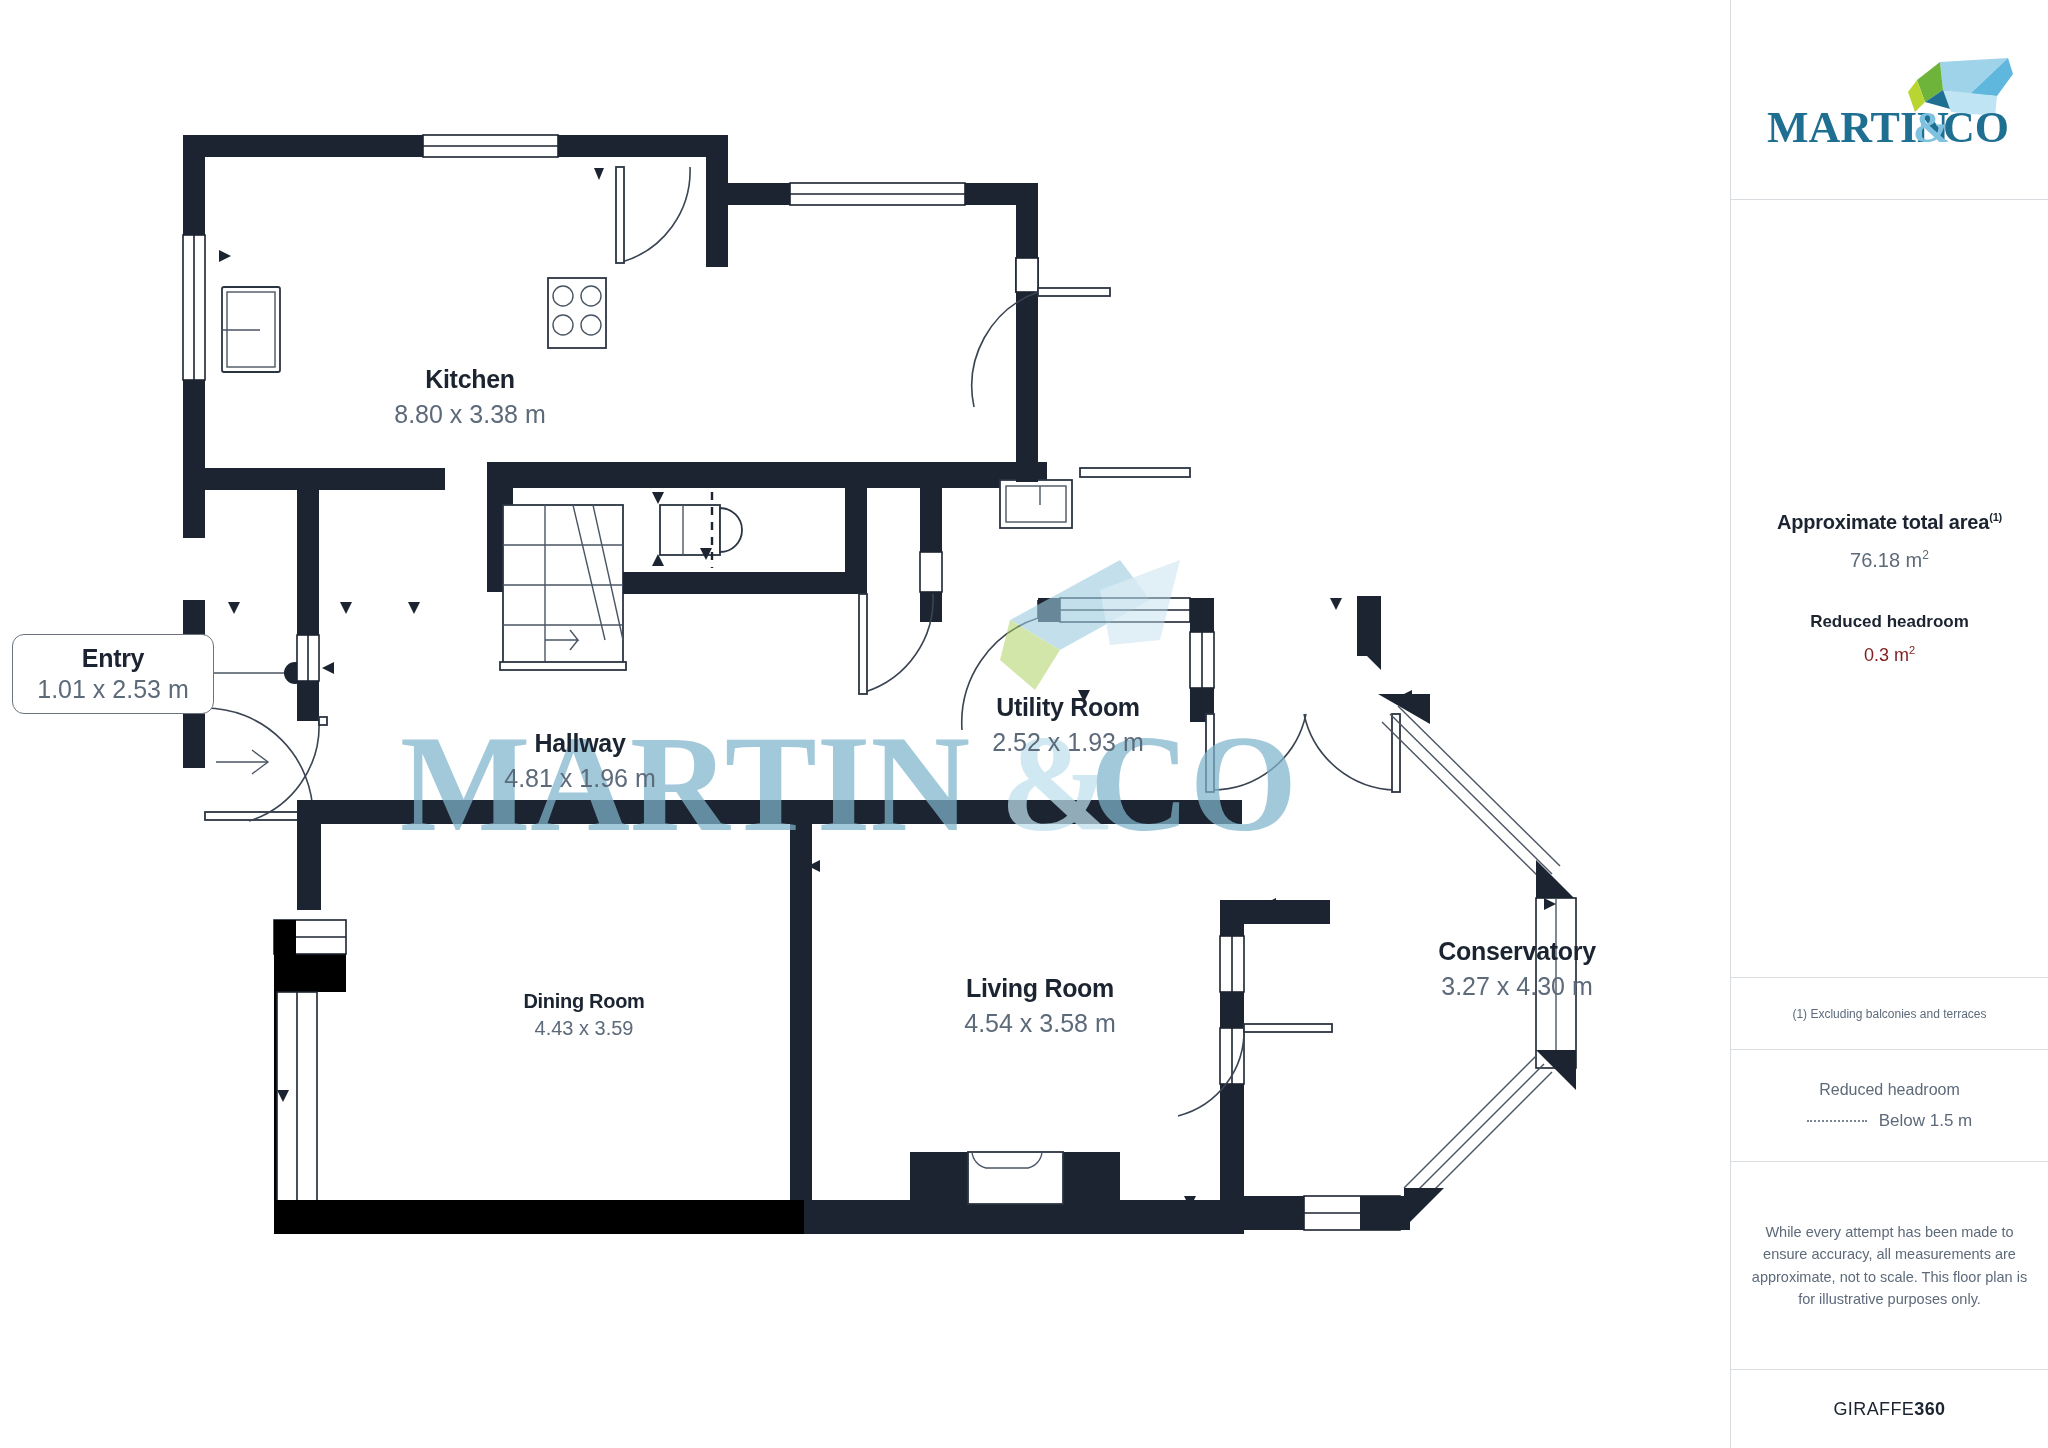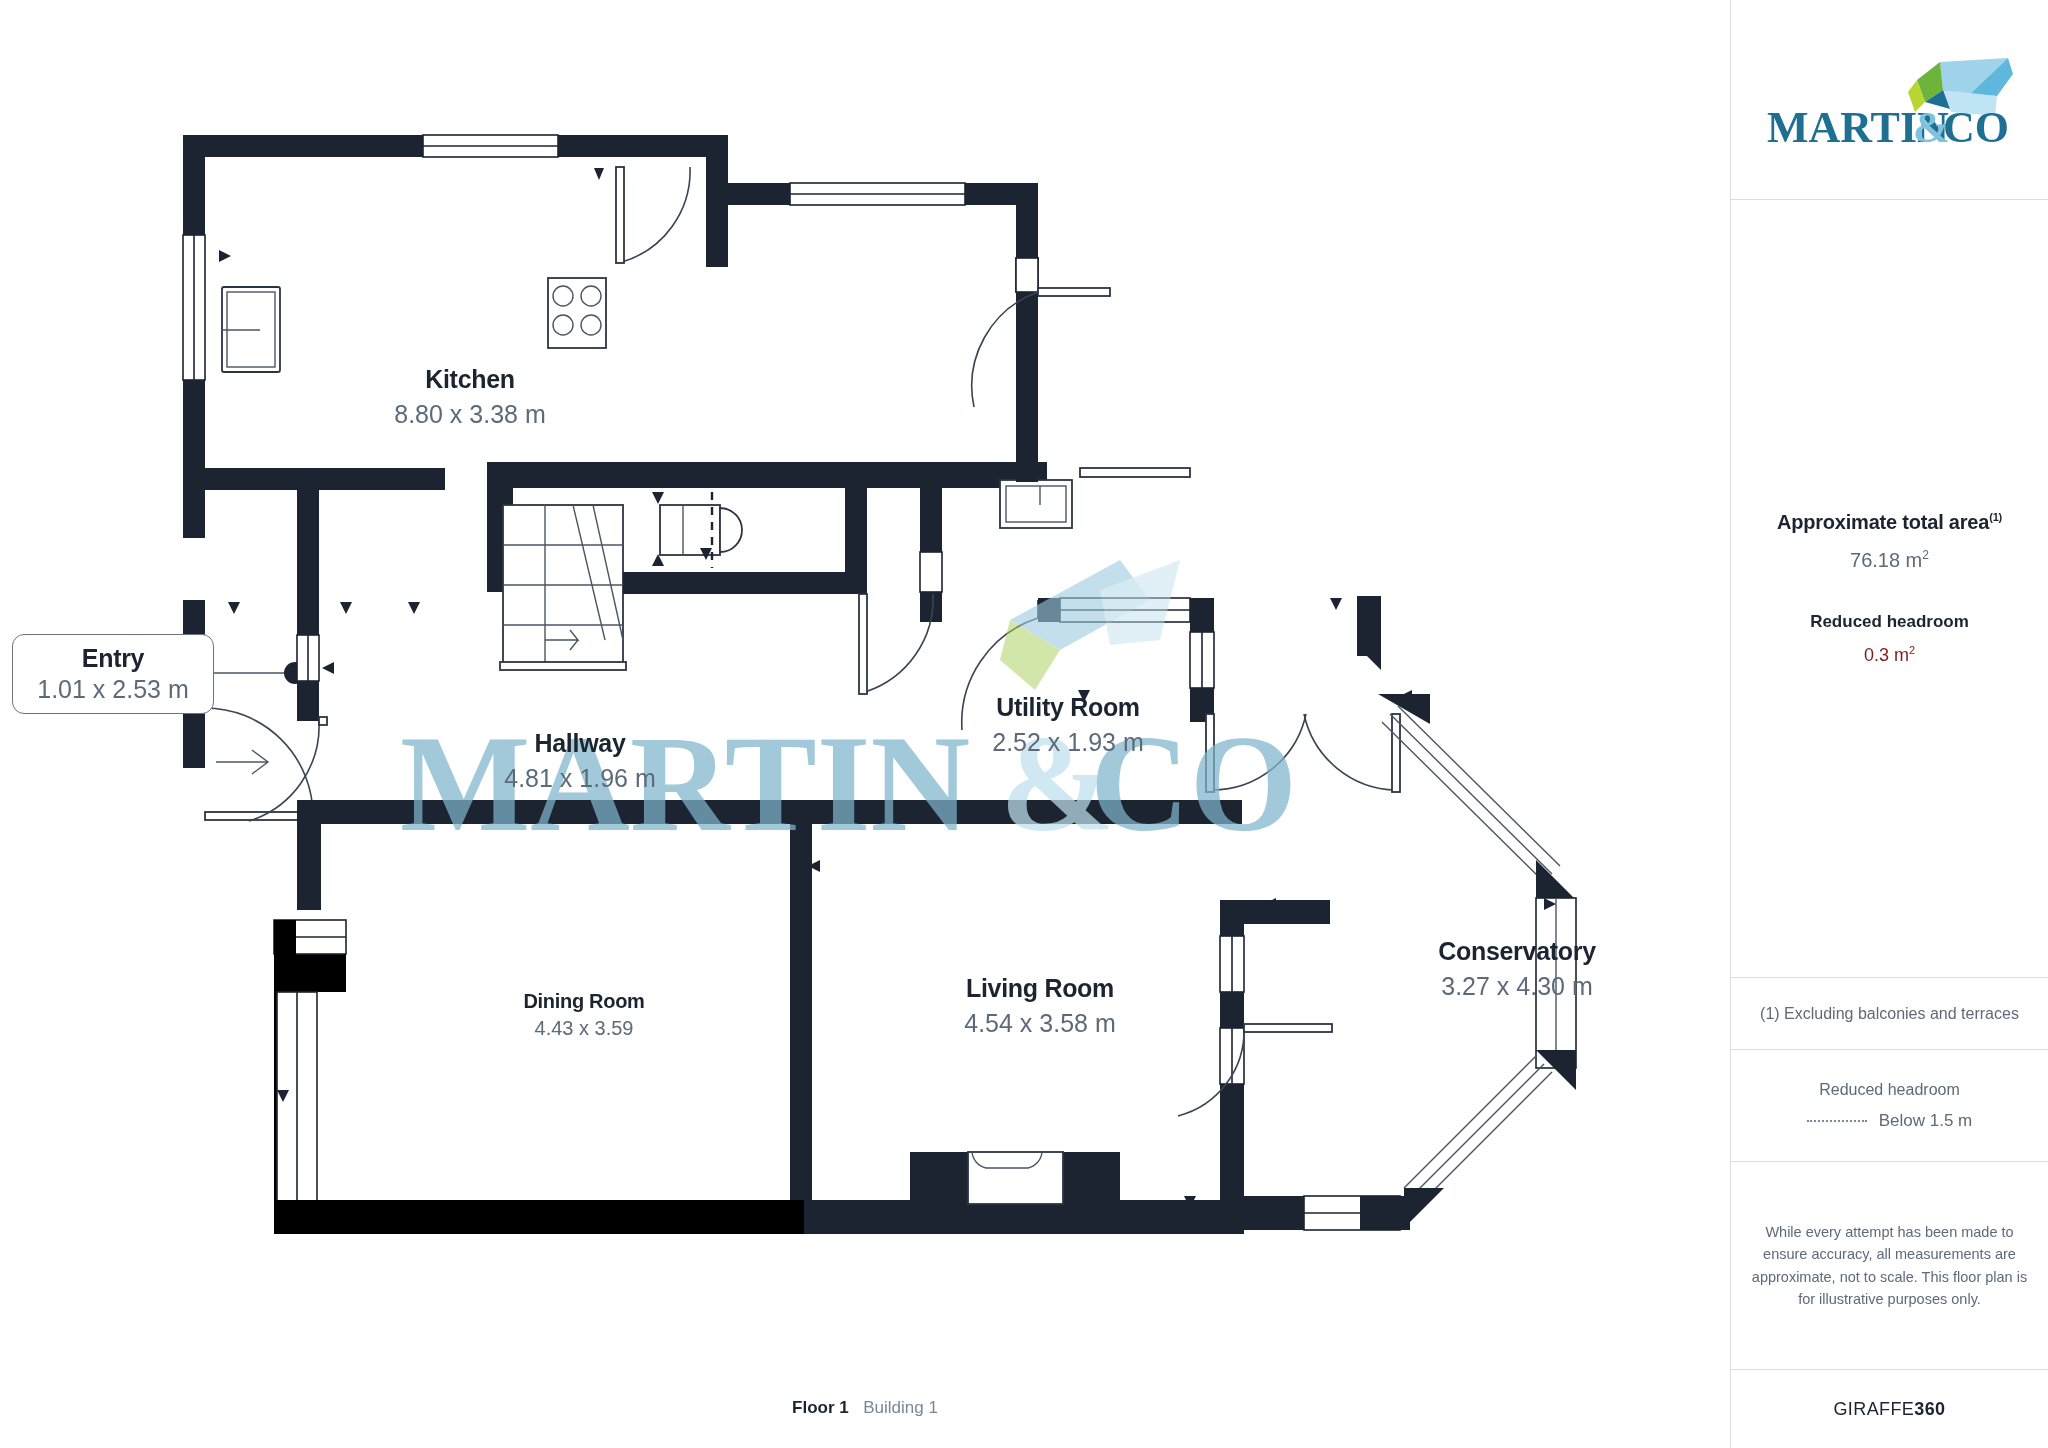--- a/index.html
+++ b/index.html
@@ -24,21 +24,21 @@
   #sb-brand{height:78px;border-bottom:none;align-items:center;}
 
   .area-title{font-size:20px;font-weight:bold;color:#1b2430;letter-spacing:-.2px;}
   .area-title sup{font-size:11px;font-weight:bold;vertical-align:super;}
   .area-val{font-size:20px;color:#5d6a7a;margin-top:14px;}
   .area-val sup{font-size:12px;vertical-align:super;}
   .rh-title{font-size:17px;font-weight:bold;color:#1b2430;margin-top:40px;}
   .rh-val{font-size:18px;color:#7f1d1d;margin-top:12px;}
   .rh-val sup{font-size:11px;vertical-align:super;}
 
-  .foot-note{font-size:16px;color:#5d6a7a;text-align:right;line-height:1.5;padding:0 14px;}
+  .foot-note{font-size:12px;color:#5d6a7a;text-align:right;line-height:1.5;padding:0 14px;}
   .legend-title{font-size:16px;color:#5d6a7a;margin-bottom:12px;}
   .legend-row{display:flex;align-items:center;gap:12px;}
   .legend-dash{width:60px;height:0;border-top:2px dotted #7b8694;}
   .legend-lbl{font-size:17px;color:#5d6a7a;}
   .disclaimer{font-size:14.5px;color:#5d6a7a;text-align:center;line-height:1.55;padding:0 20px;}
   .disclaimer p{margin:0;}
   .disclaimer p+p{margin-top:22px;}
   .brand{font-size:18px;color:#1b2430;letter-spacing:.4px;}
   .brand b{font-weight:bold;}
 
@@ -335,24 +335,20 @@
     <div class="rlabel" style="left:1517px;top:944px;">
       <div class="rname">Conservatory</div>
       <div class="rdim">3.27 x 4.30 m</div>
     </div>
 
     <div id="entry-callout">
       <div class="rname">Entry</div>
       <div class="rdim">1.01 x 2.53 m</div>
     </div>
 
-    <div id="plan-footer">
-      <span class="f1">Floor 1</span>
-      <span class="f2">Building 1</span>
-    </div>
   </div>
 
   <div id="sidebar">
 
     <div class="sb-cell" id="sb-logo">
       <svg width="250" height="110" viewBox="0 0 250 110">
         <polygon points="175,12 243,8 205,44 178,40" fill="#9fd3ea"></polygon>
         <polygon points="243,8 205,44 232,46 248,24" fill="#5fb7dd"></polygon>
         <polygon points="175,12 178,40 160,52 152,30" fill="#6fb43a"></polygon>
         <polygon points="160,52 178,40 205,44 196,62" fill="#1f6f93"></polygon>

